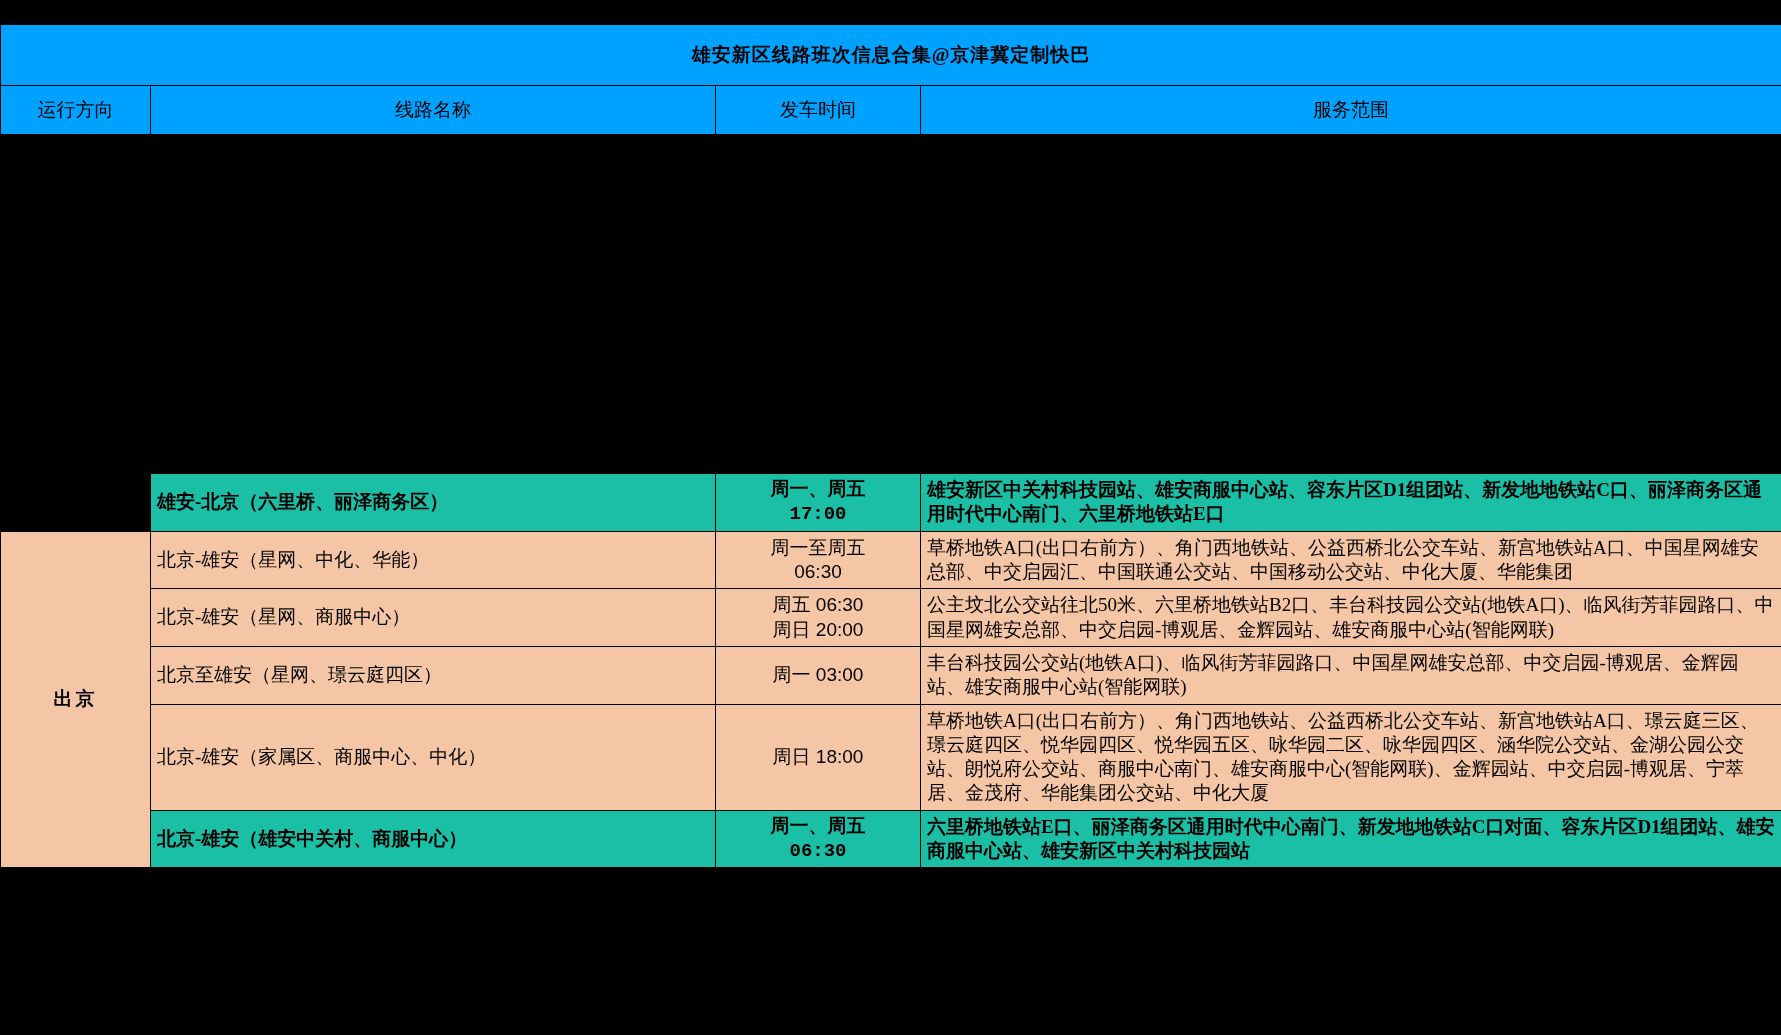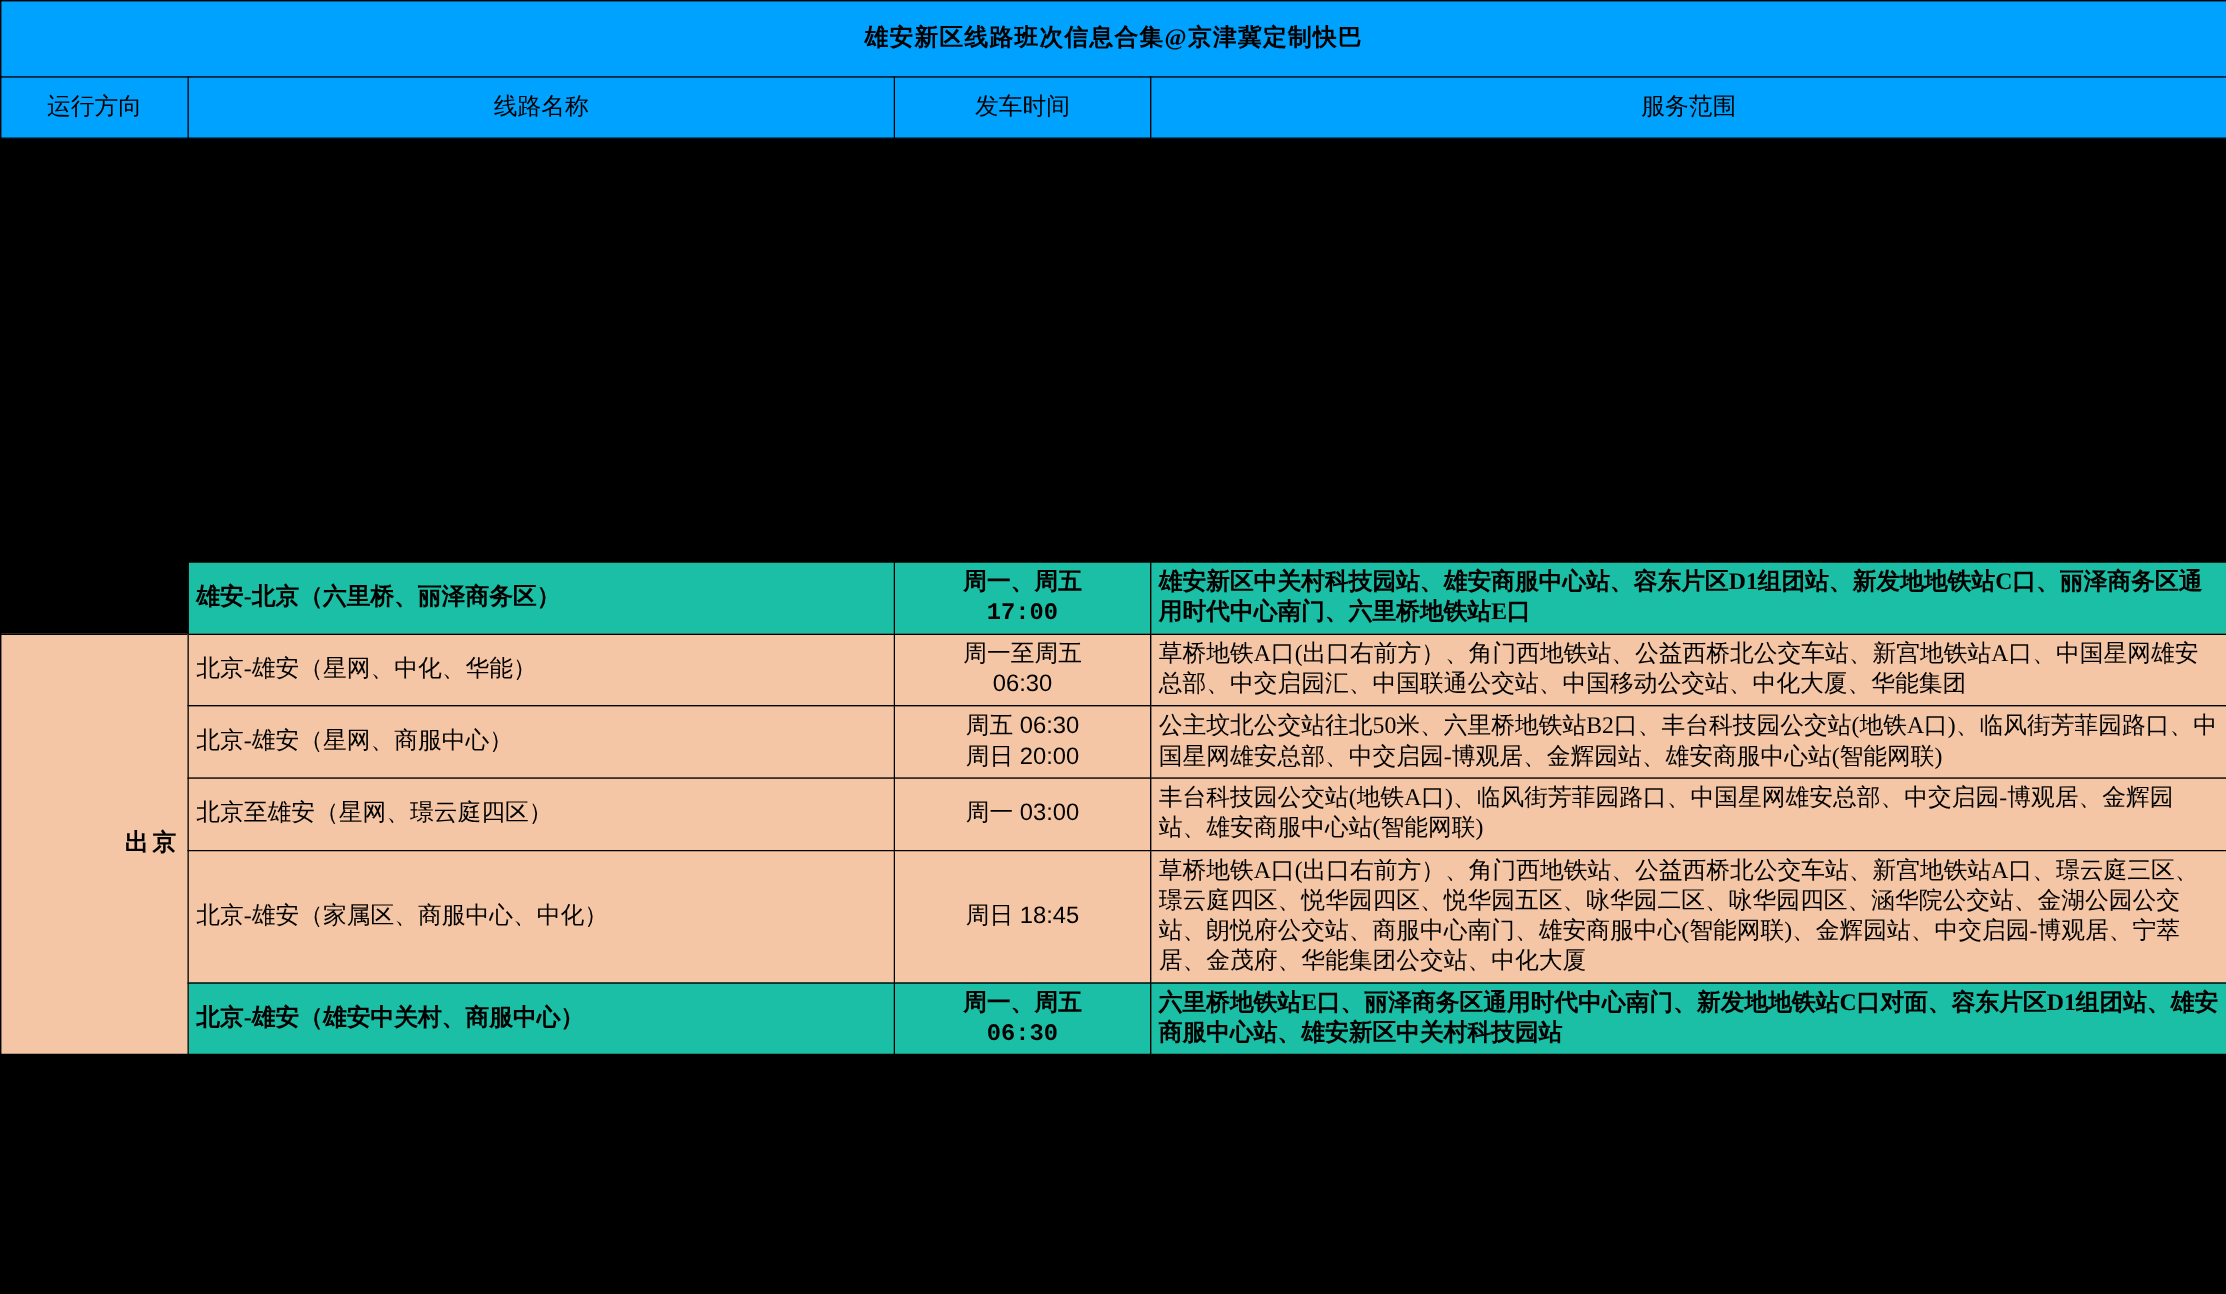--- a/index.html
+++ b/index.html
@@ -11,20 +11,21 @@
     width: 1781px;
     height: 1035px;
     font-family: "Liberation Serif", "DejaVu Serif", serif;
     overflow: hidden;
   }
   .sheet {
     position: relative;
     width: 1781px;
     height: 974px;
     background: #000000;
+    margin-top: 24px;
   }
   table.main {
     border-collapse: collapse;
     table-layout: fixed;
     width: 1781px;
   }
   table.main td, table.main th {
     border: 1px solid #000000;
     vertical-align: middle;
     padding: 4px 6px;
@@ -56,21 +57,21 @@
     padding: 2px 6px;
   }
   .blank-row td {
     background: #000000;
     border: none;
     height: 330px;
     padding: 0;
   }
   .dir-cell {
     background: #F5C6A5;
-    text-align: right;
+    text-align: center;
     font-weight: bold;
     font-size: 22px;
     letter-spacing: 3px;
   }
   .dir-cell.empty-dir {
     background: #000000;
     border-left: none;
     border-top: none;
     border-bottom: none;
   }
@@ -131,21 +132,21 @@
 周日 20:00</td>
         <td class="c-scope">公主坟北公交站往北50米、六里桥地铁站B2口、丰台科技园公交站(地铁A口)、临风街芳菲园路口、中国星网雄安总部、中交启园-博观居、金辉园站、雄安商服中心站(智能网联)</td>
       </tr>
       <tr class="peach">
         <td class="c-route">北京至雄安（星网、璟云庭四区）</td>
         <td class="c-time nowrap-pre">周一 03:00</td>
         <td class="c-scope">丰台科技园公交站(地铁A口)、临风街芳菲园路口、中国星网雄安总部、中交启园-博观居、金辉园站、雄安商服中心站(智能网联)</td>
       </tr>
       <tr class="peach">
         <td class="c-route">北京-雄安（家属区、商服中心、中化）</td>
-        <td class="c-time nowrap-pre">周日 18:45</td>
+        <td class="c-time nowrap-pre">周日 18:00</td>
         <td class="c-scope">草桥地铁A口(出口右前方）、角门西地铁站、公益西桥北公交车站、新宫地铁站A口、璟云庭三区、璟云庭四区、悦华园四区、悦华园五区、咏华园二区、咏华园四区、涵华院公交站、金湖公园公交站、朗悦府公交站、商服中心南门、雄安商服中心(智能网联)、金辉园站、中交启园-博观居、宁萃居、金茂府、华能集团公交站、中化大厦</td>
       </tr>
       <tr class="teal">
         <td class="c-route">北京-雄安（雄安中关村、商服中心）</td>
         <td class="c-time nowrap-pre">周一、周五
 06:30</td>
         <td class="c-scope">六里桥地铁站E口、丽泽商务区通用时代中心南门、新发地地铁站C口对面、容东片区D1组团站、雄安商服中心站、雄安新区中关村科技园站</td>
       </tr>
     </tbody>
   </table>

